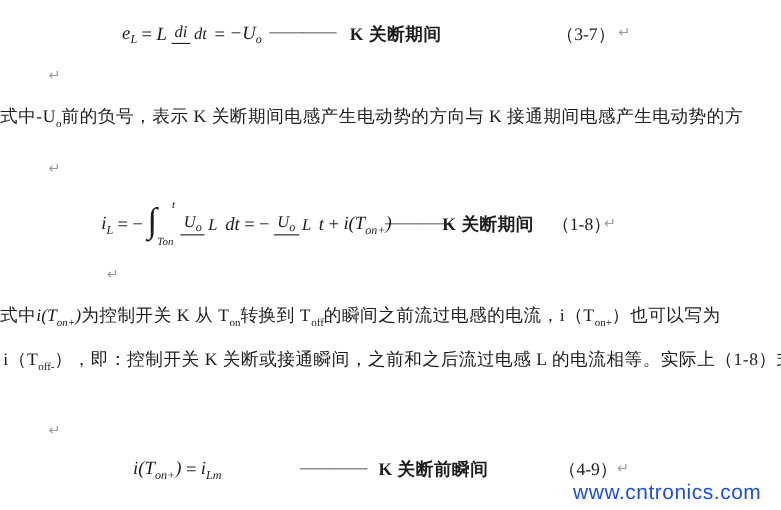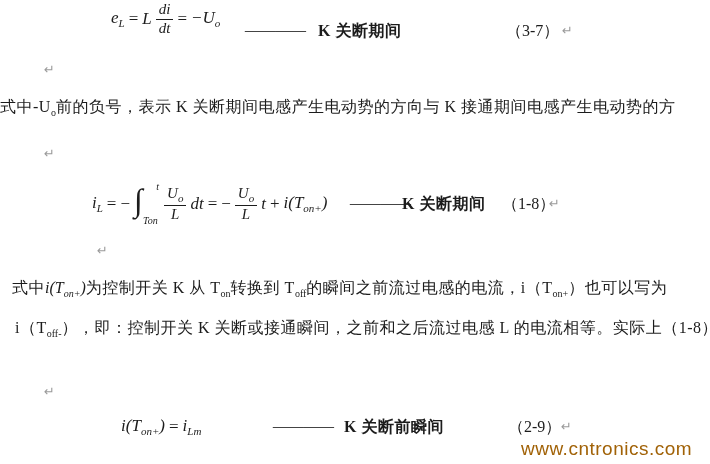--- a/index.html
+++ b/index.html
@@ -10,56 +10,56 @@
     overflow:hidden;
     font-family:"Liberation Serif","DejaVu Serif",serif;
     color:#1c1c1c;
   }
   .abs{position:absolute;}
   
   .math{display:flex;align-items:center;gap:4px;font-size:17px;font-style:italic;white-space:nowrap;}
   .math .up{font-style:normal;}
   .tok{display:inline-block;}
   .tok sub, .msub{font-size:11px;font-style:italic;}
-  .frac{display:inline-flex;flex-direction:column;align-items:center;font-size:15px;line-height:1.15;}
+  .frac{display:inline-flex;flex-direction:row;align-items:flex-end;font-size:15px;line-height:1.15;}
   .frac .num{border-bottom:1px solid #1c1c1c;padding:0 3px;}
   .frac .den{padding:0 3px;}
   .intwrap{position:relative;display:inline-block;width:26px;height:44px;}
   .int{position:absolute;left:0;top:1px;font-size:32px;font-style:normal;line-height:1.1;}
   .int-t{position:absolute;right:1px;top:-1px;font-size:10px;font-style:italic;}
   .int-b{position:absolute;left:9px;bottom:0;font-size:10px;font-style:italic;}
   
   .cjk{font-size:16px;letter-spacing:0.5px;font-weight:bold;}
   .para{line-height:33px;font-size:16px;letter-spacing:0.5px;}
   .para .ln{white-space:nowrap;}
   .para sub{font-size:10px;letter-spacing:0;}
   .imath{font-style:italic;letter-spacing:0;}
   .imath sub{font-size:10px;}
   .indent{}
   .ind2{padding-left:3px;}
   .dash{display:inline-block;transform:scaleX(1.9);transform-origin:0 50%;font-size:16px;}
   .eqnum{font-size:16px;letter-spacing:0;}
   .pilcrow{color:#9a9a9a;font-size:13px;font-family:"DejaVu Sans",sans-serif;}
-  .watermark{font-family:"Liberation Sans","DejaVu Sans",sans-serif;font-size:19px;color:#a16207;letter-spacing:0.5px;}
+  .watermark{font-family:"Liberation Sans","DejaVu Sans",sans-serif;font-size:19px;color:#1d4ed8;letter-spacing:0.5px;}
   
-  .e17m{left:111px;top:0;height:38px;}
+  .e17m{left:111px;top:12px;height:38px;}
   .e17d{left:245px;top:21px;}
   .e17c{left:318px;top:21px;}
   .e17n{left:506px;top:21px;}
   .e17p{left:562px;top:23px;}
   .pl1{left:44px;top:62px;}
   .p1{left:0;top:90px;width:710px;}
   .pl2{left:44px;top:146px;}
   .e18m{left:92px;top:178px;height:52px;align-items:center;}
   .e18d{left:350px;top:194px;}
   .e18c{left:402px;top:194px;}
   .e18n{left:502px;top:194px;text-align:center;}
   .e18p{left:549px;top:196px;}
   .pl3{left:97px;top:243px;}
-  .p2{left:0;top:271px;width:586px;line-height:34px;margin-left:12px;}
+  .p2{left:0;top:271px;width:586px;line-height:34px;}
   .pl4{left:44px;top:384px;}
   .e19m{left:121px;top:413px;height:28px;}
   .e19d{left:273px;top:417px;}
   .e19c{left:344px;top:417px;}
   .e19n{left:508px;top:417px;}
   .e19p{left:561px;top:419px;}
   .wm{left:521px;top:438px;}
 </style>
 </head>
 <body>
@@ -134,18 +134,18 @@
 
   <span class="abs pilcrow pl4">↵</span>
 
   <div class="math abs e19m">
     <span class="tok"><span>i</span><span>(</span><span>T</span><sub>on+</sub><span>)</span></span>
     <span class="tok up">=</span>
     <span class="tok"><span>i</span><sub>Lm</sub></span>
   </div>
   <span class="abs dash e19d">——</span>
   <span class="abs cjk e19c">K 关断前瞬间</span>
-  <span class="abs eqnum e19n">（2-9）</span>
+  <span class="abs eqnum e19n">（4-9）</span>
   <span class="abs pilcrow e19p">↵</span>
 
   <span class="abs watermark wm">www.cntronics.com</span>
 
 </div>
 
 </body></html>

